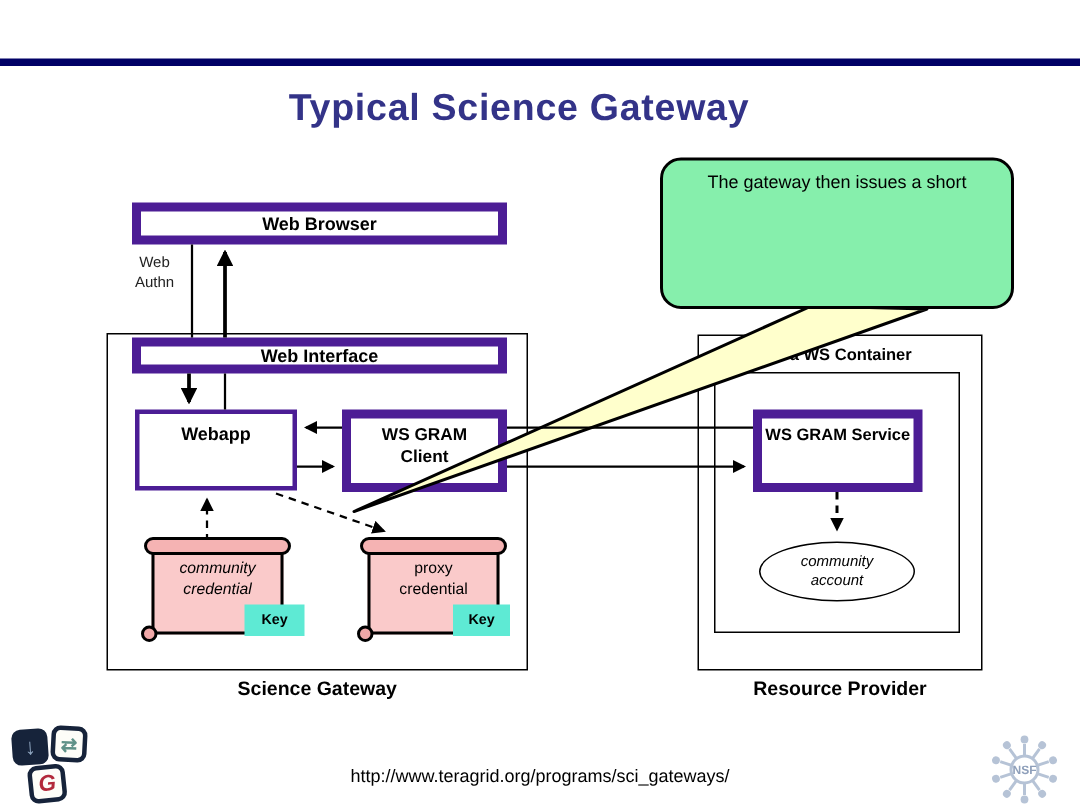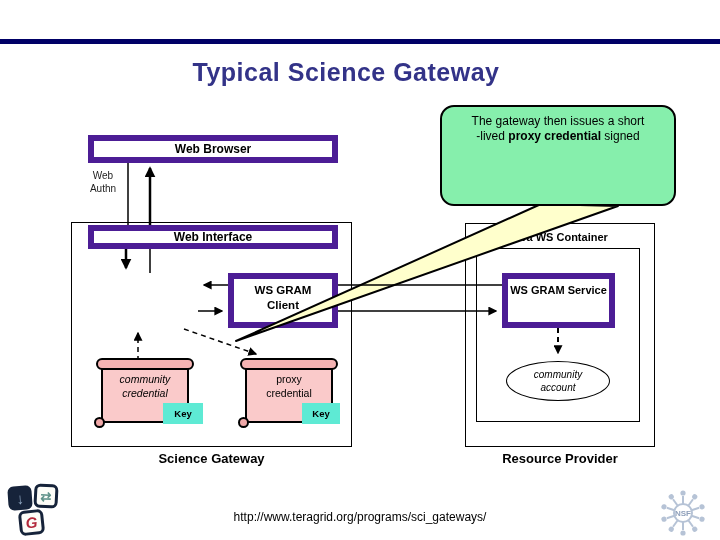--- a/index.html
+++ b/index.html
@@ -88,20 +88,23 @@
   <div class="container-box" style="left:465px; top:223px; width:190px; height:224px;"></div>
   <div class="outer-label" style="left:465px; top:451px; width:190px;">Resource Provider</div>
 
   <div style="position:absolute; left:476px; top:231px; width:164px; text-align:center; font-size:11px; font-weight:bold; color:#000;">Java WS Container</div>
   <div class="container-box" style="left:476px; top:248px; width:164px; height:174px;"></div>
 
   <div class="box vcenter" style="left:88px; top:225px; width:250px; height:24px; font-size:12px;">
     <span>Web Interface</span>
   </div>
 
+  <div class="box" style="left:90px; top:273px; width:108px; height:54px; border-width:3px; font-size:12px; padding-top:6px;">
+    <span>Webapp</span>
+  </div>
 
   <div class="box pre" style="left:228px; top:273px; width:110px; height:55px; font-size:11.5px; padding-top:4px; line-height:15px;">WS GRAM
 Client</div>
 
   <div class="box" style="left:502px; top:273px; width:113px; height:55px; font-size:11px; padding-top:5px;">WS GRAM Service</div>
 
   <svg class="overlay" width="720" height="540" viewBox="0 0 720 540">
     <defs>
       <marker id="arw" viewBox="0 0 10 10" refX="8.5" refY="5" markerWidth="9" markerHeight="9" orient="auto" markerUnits="userSpaceOnUse">
         <path d="M0,0 L10,5 L0,10 z" fill="#000"></path>
@@ -127,21 +130,20 @@
 
     <line x1="138" y1="361" x2="138" y2="333" stroke="#000" stroke-width="1.5" stroke-dasharray="5,4" marker-end="url(#arw)"></line>
 
     <line x1="184" y1="329" x2="256" y2="354" stroke="#000" stroke-width="1.5" stroke-dasharray="5,4" marker-end="url(#arw)"></line>
 
     <line x1="558" y1="328" x2="558" y2="353" stroke="#000" stroke-width="2" stroke-dasharray="5,4" marker-end="url(#arw)"></line>
   </svg>
 
   <div class="callout">
     <div>The gateway then issues a short</div>
-    <div><span>-lived </span><b>proxy credential</b><span> signed</span></div>
   </div>
 
   <div class="scroll" style="left:96px; top:358px;">
     <div class="body"></div>
     <div class="roll"></div>
     <div class="curl"></div>
     <div class="scroll-text italic">community
 credential</div>
   </div>
 

